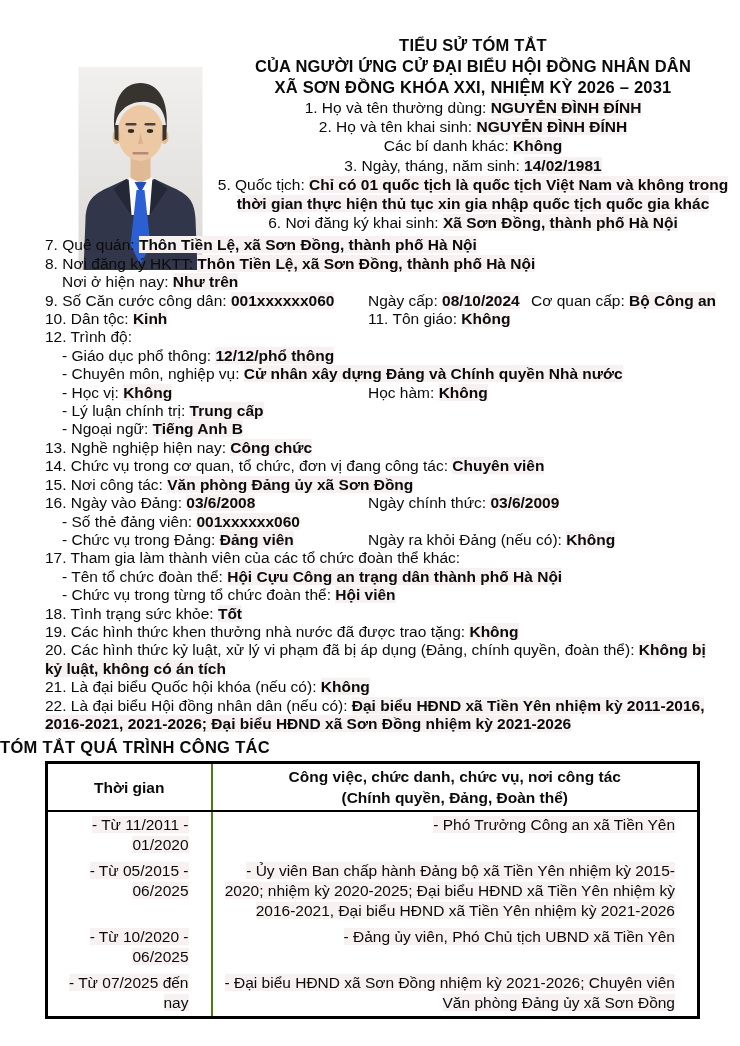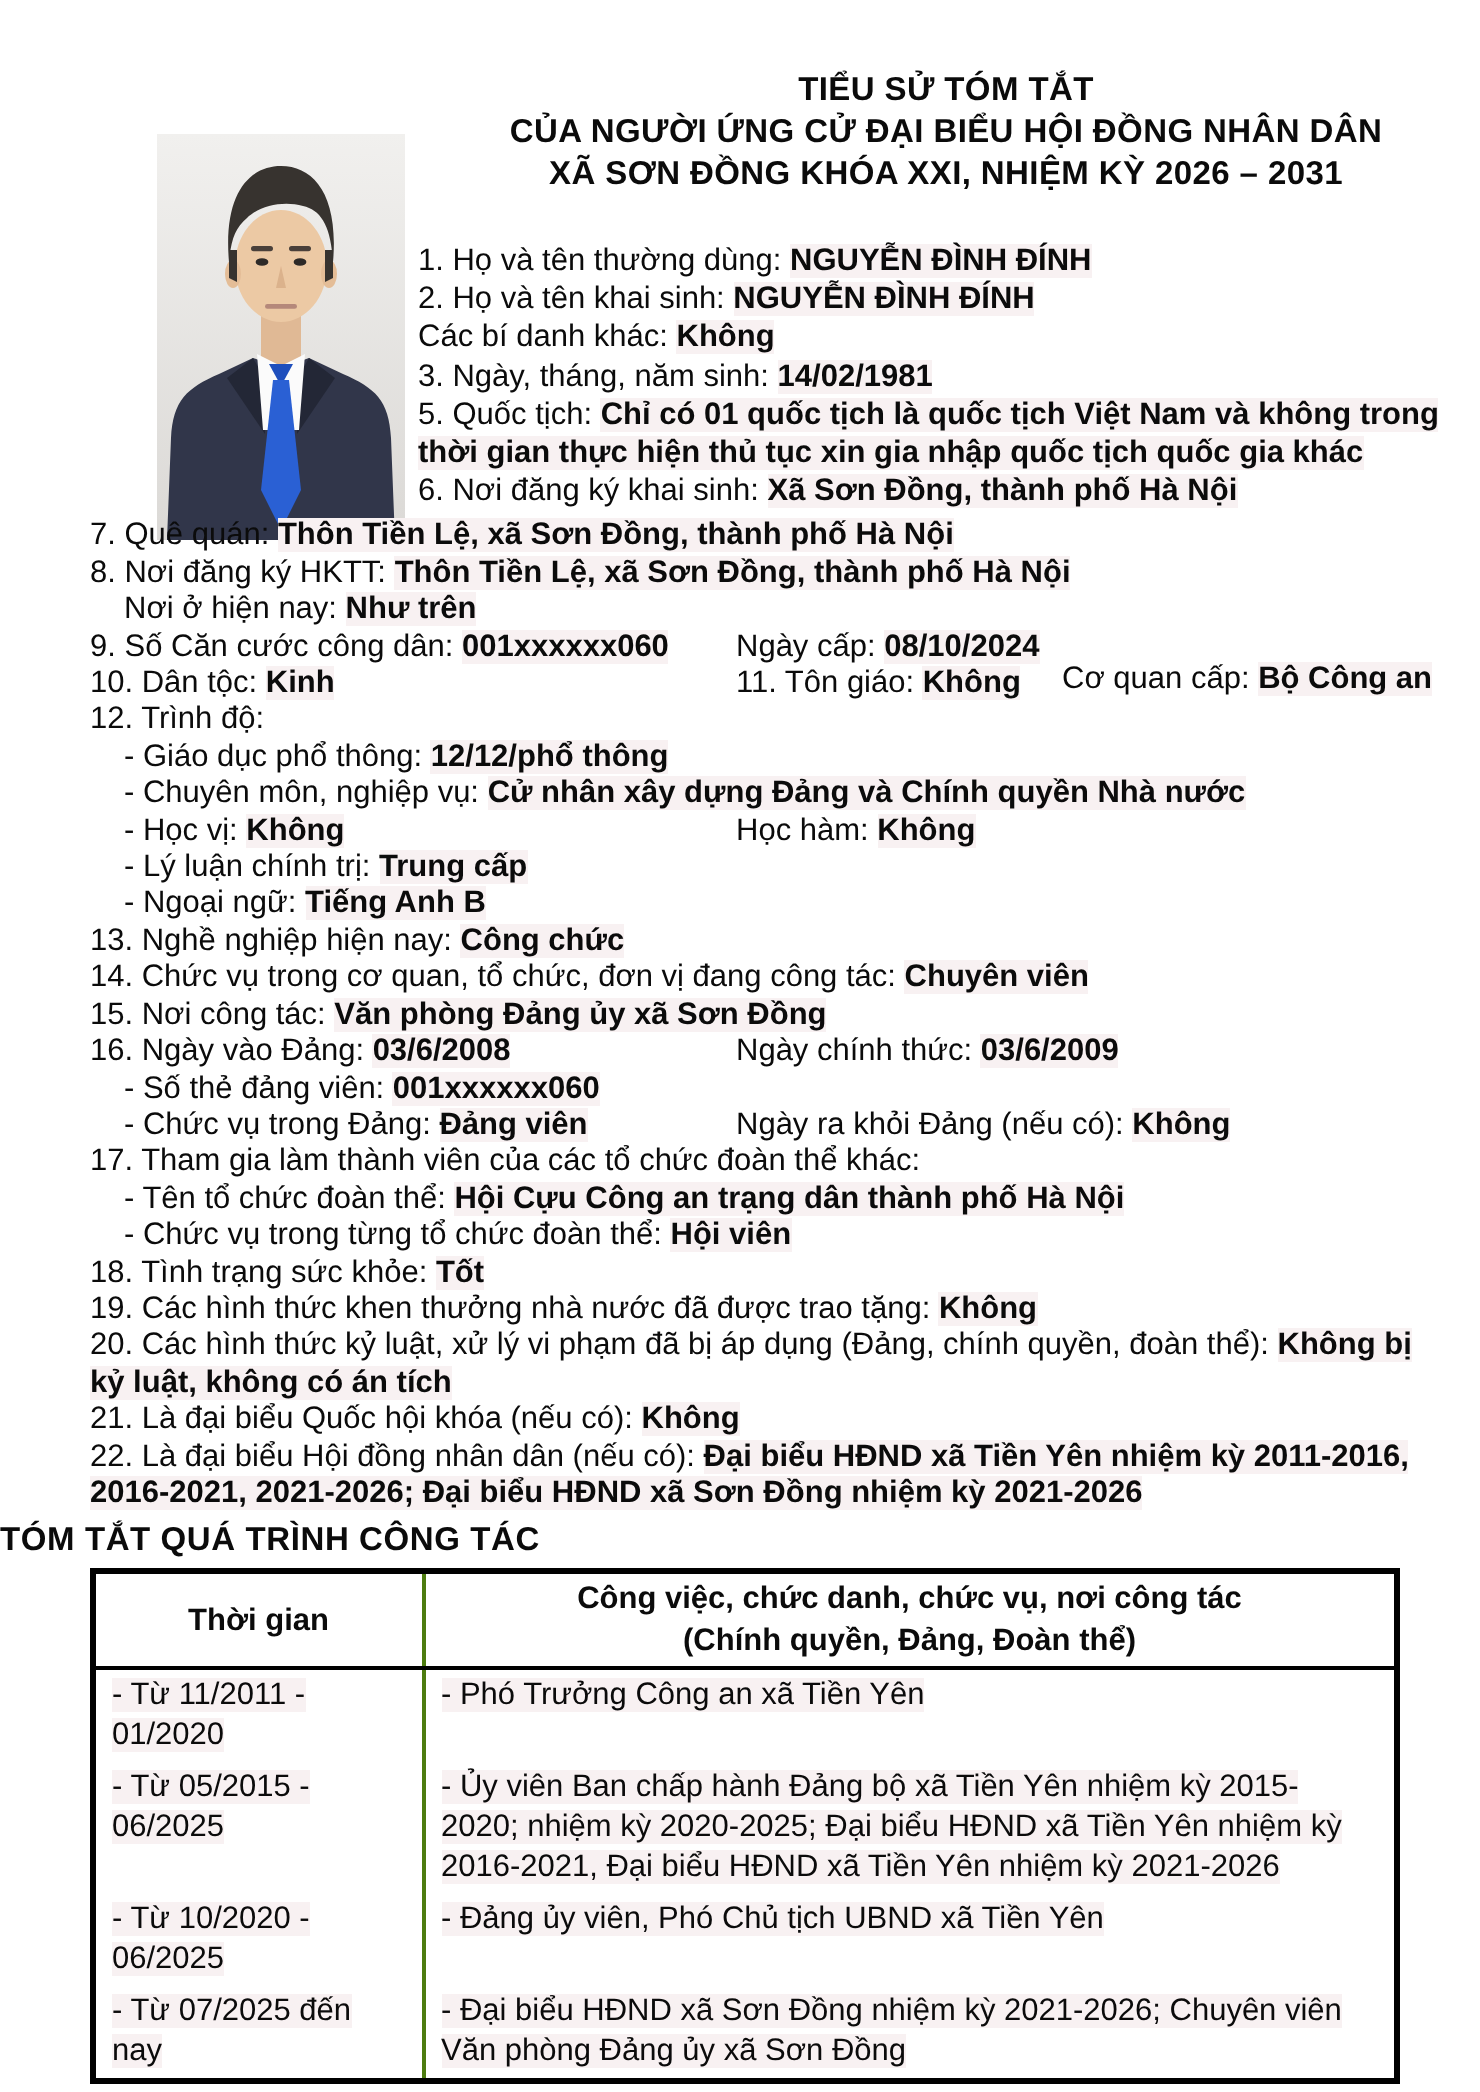--- a/index.html
+++ b/index.html
@@ -7,34 +7,34 @@
     width:740px;height:1046px;position:relative;background:#ffffff;
     color:#0b0b0b;font-family:Liberation Sans, sans-serif;
     font-size:15.5px;overflow:hidden;
   }
   
   .photo{position:absolute;left:78px;top:67px;width:125px;height:203px;}
   .photo svg{display:block;width:100%;height:100%;}
   
   .head-right{padding:35px 3px 0 209px;}
   .doc-title div{text-align:center;font-weight:bold;font-size:16.5px;line-height:21px;letter-spacing:.2px;}
-  .intro{margin-top:23px;line-height:19.2px;}
+  .intro{line-height:19.2px;text-align:center;}
   
   .body{padding:4px 28px 0 45px;line-height:18.4px;}
   .line{position:relative;}
   .ind{padding-left:17px;}
   .p2{position:absolute;left:323px;top:0;white-space:nowrap;}
-  .p3{position:absolute;left:486px;top:16px;white-space:nowrap;}
+  .p3{position:absolute;left:486px;top:0;white-space:nowrap;}
   .val{font-weight:bold;background:#f8f1f2;}
   .lbl{font-weight:normal;}
   
   .section-title{text-align:left;font-weight:bold;font-size:16.5px;margin-top:5px;letter-spacing:.3px;}
   .work-table{border-collapse:collapse;border:3px solid #000;margin:4px 0 0 45px;width:655px;font-size:15.5px;table-layout:fixed;}
   .work-table th{border-bottom:2px solid #000;font-weight:bold;text-align:center;padding:2px 4px;line-height:21px;vertical-align:middle;}
-  .work-table td{vertical-align:top;padding:3px 22px 3px 8px;line-height:20px;}
+  .work-table td{vertical-align:top;padding:3px 22px 3px 8px;line-height:20px;text-align:right;}
   .work-table td+td,.work-table th+th{border-left:2px solid #4d7c0f;margin-left:28px;}
   .cellbg{background:#f8f1f2;}
 </style>
 </head>
 <body>
 
 <div class="page">
 
   <div class="photo">
     <svg viewBox="0 0 124 203" xmlns="http://www.w3.org/2000/svg">

